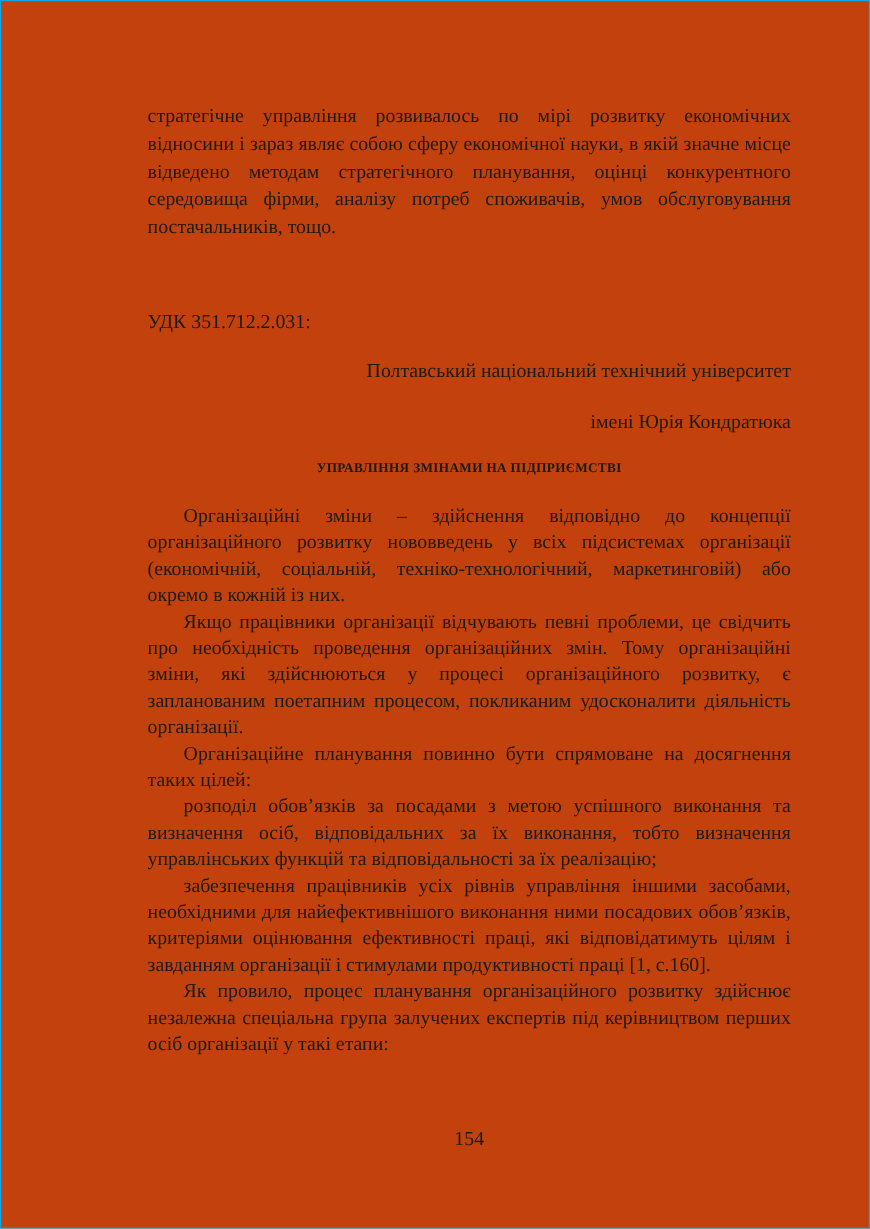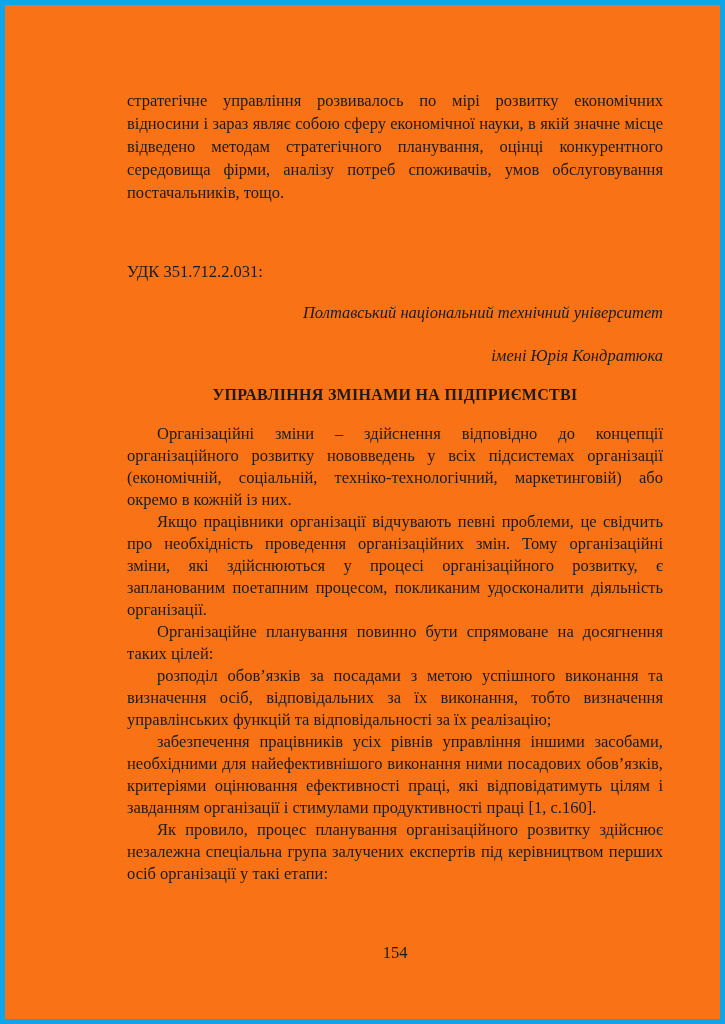--- a/index.html
+++ b/index.html
@@ -4,23 +4,23 @@
 <style>
   html, body {
     margin: 0;
     padding: 0;
     background: #ffffff;
   }
   .scan-page {
     position: relative;
     width: 725px;
     height: 1024px;
-    background: #f97316;
+    background: #c2410c;
     box-sizing: border-box;
-    border: 5px solid #0ea5e9;
+    border: 1px solid #0ea5e9;
     overflow: hidden;
     font-family: "Liberation Serif", serif;
     color: #1b1b1b;
   }
   .content {
     position: absolute;
     left: 122px;
     top: 84px;
     width: 536px;
   }
@@ -37,28 +37,27 @@
     margin-top: 56px;
     font-weight: normal;
     text-align: left;
   }
   .byline {
     margin-top: 2px;
     text-align: right;
     line-height: 27px;
   }
   .byline .italic {
-    font-style: italic;
     margin-top: 16px;
   }
   .article-title {
     margin: 14px 0 17px 0;
     text-align: center;
     font-weight: bold;
-    font-size: 16px;
+    font-size: 11px;
     line-height: 23px;
     letter-spacing: 0.3px;
   }
   .body-p {
     font-size: 16.5px;
     line-height: 22px;
     text-align: justify;
     text-indent: 30px;
   }
   .page-number {

